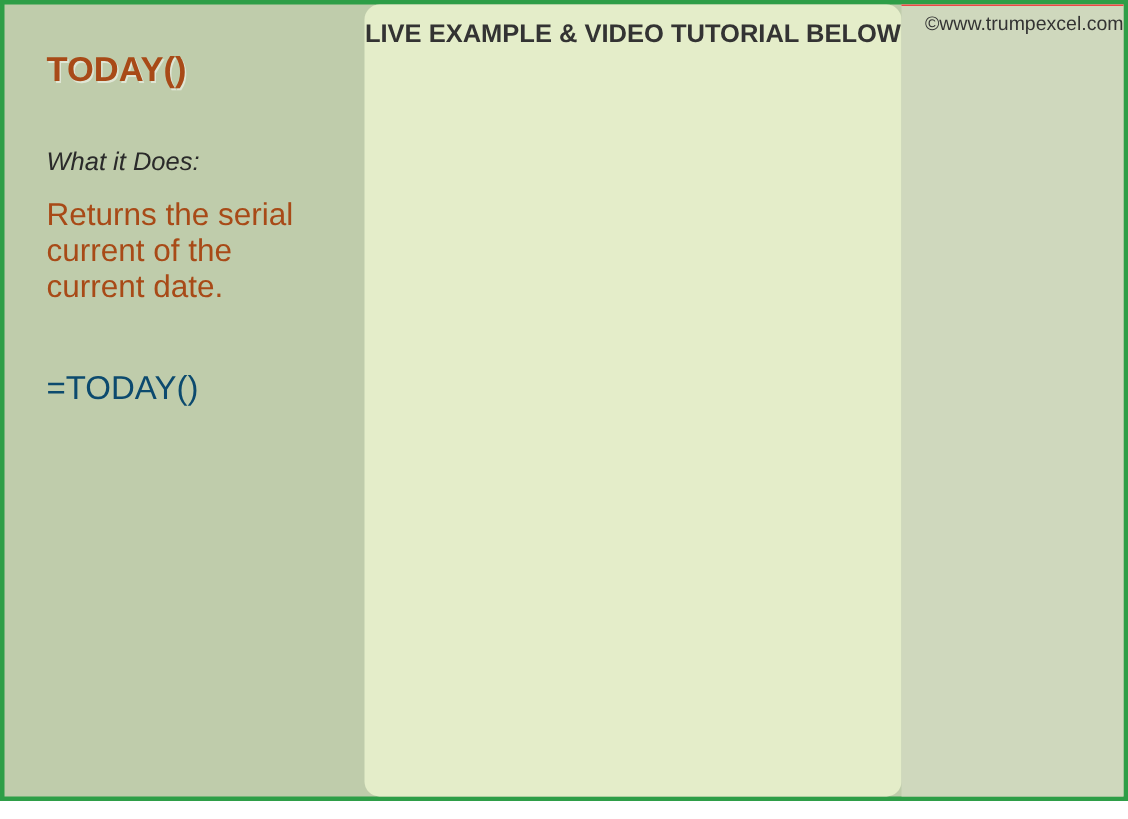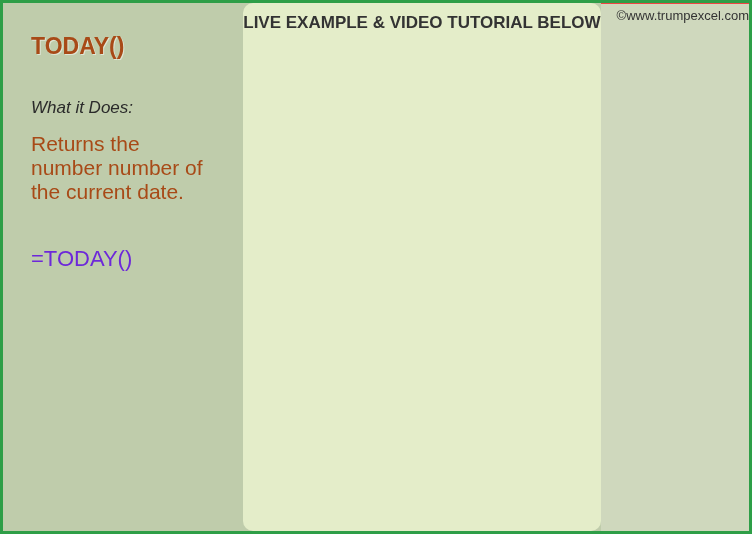--- a/index.html
+++ b/index.html
@@ -39,21 +39,21 @@
       color: #2a2a2a;
       margin-bottom: 14px;
     }
     .description {
       font-size: 21px;
       color: #a84a17;
       margin-bottom: 42px;
     }
     .syntax-code {
       font-size: 22px;
-      color: #6d28d9;
+      color: #0c4a6e;
     }
     .banner {
       background: #e4edc9;
       font-size: 17px;
       font-weight: bold;
       color: #333;
       padding: 10px 0;
       border-radius: 10px;
     }
     .footer {
@@ -65,18 +65,18 @@
       border-top: 1px solid #ef4444;
     }
   </style>
 </head>
 <body>
 
 <div class="container">
   <div class="content">
     <div class="title">TODAY()</div>
     <div class="section-label">What it Does:</div>
-    <div class="description">Returns the number number of the current date.</div>
+    <div class="description">Returns the serial current of the current date.</div>
     <div class="syntax-code">=TODAY()</div>
   </div>
   <div class="banner">LIVE EXAMPLE &amp; VIDEO TUTORIAL BELOW</div>
   <div class="footer">©www.trumpexcel.com</div>
 </div>
 
 </body></html>

